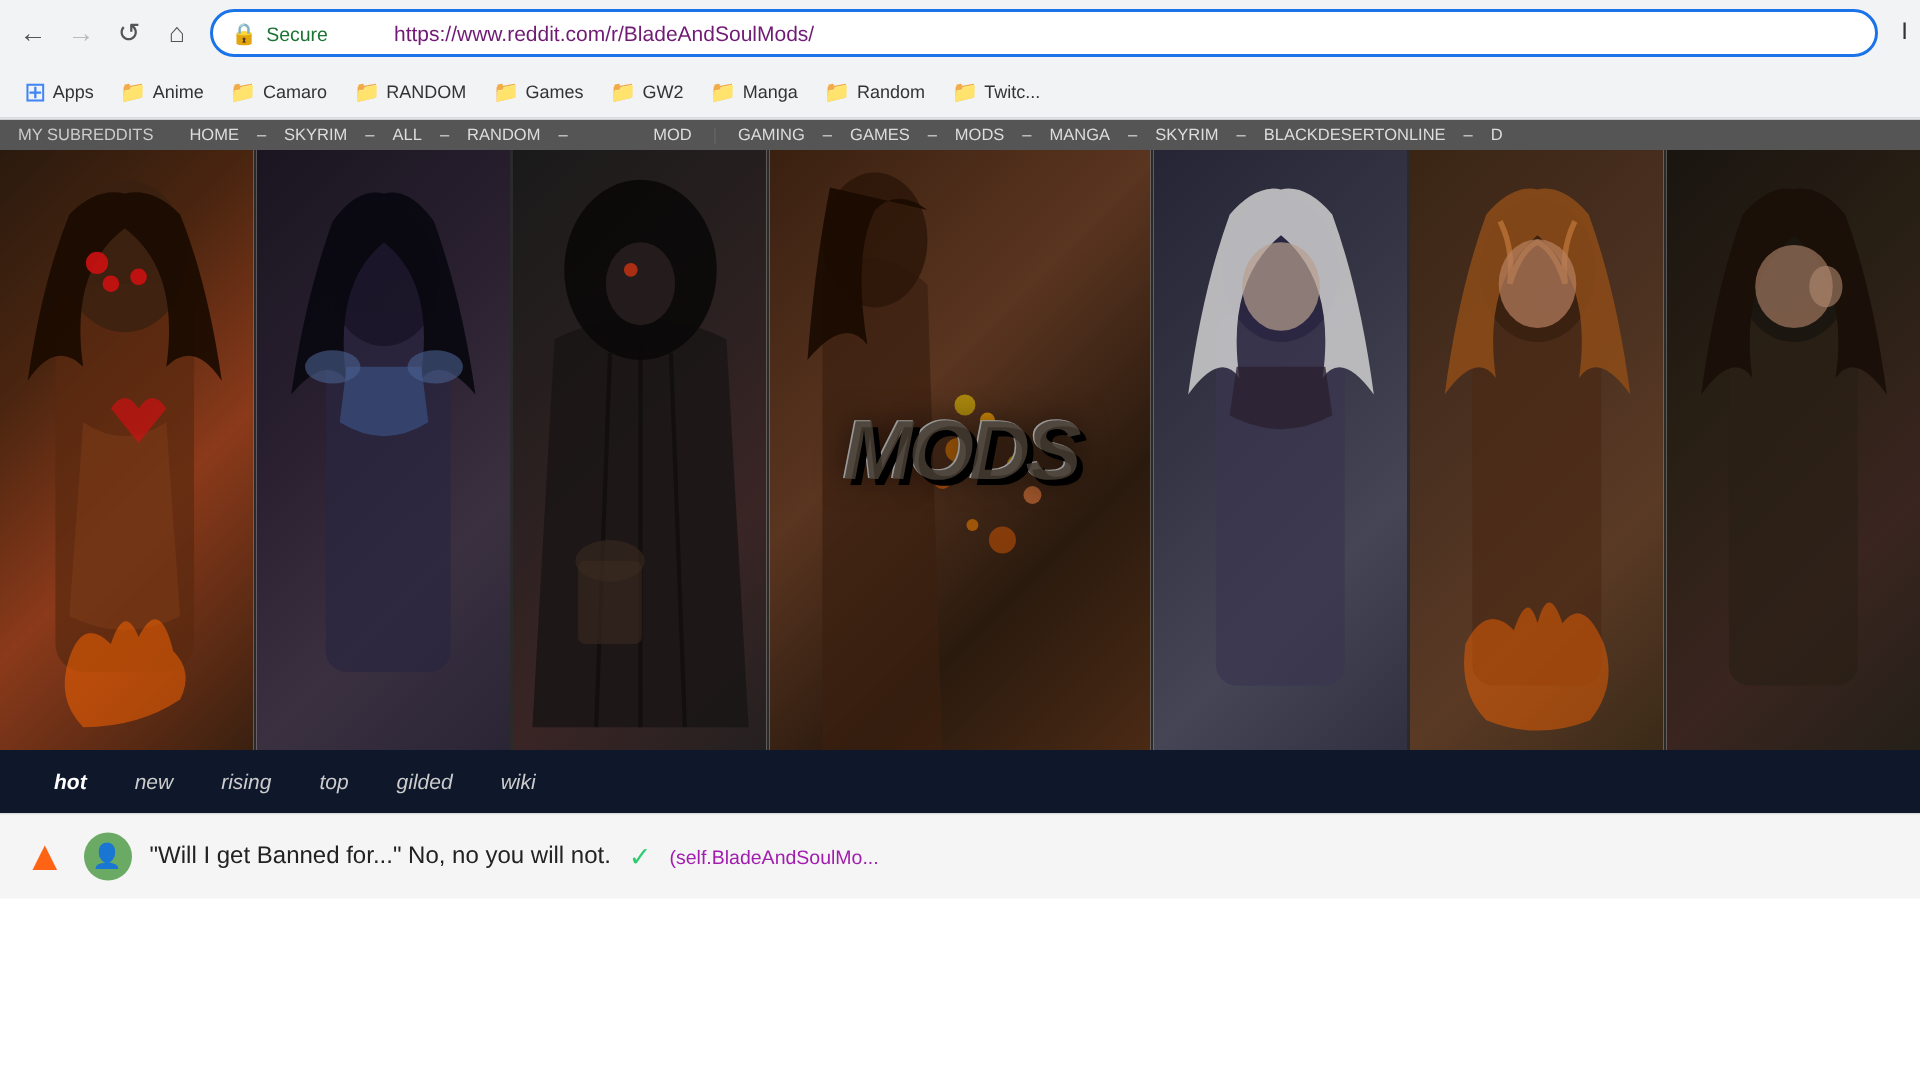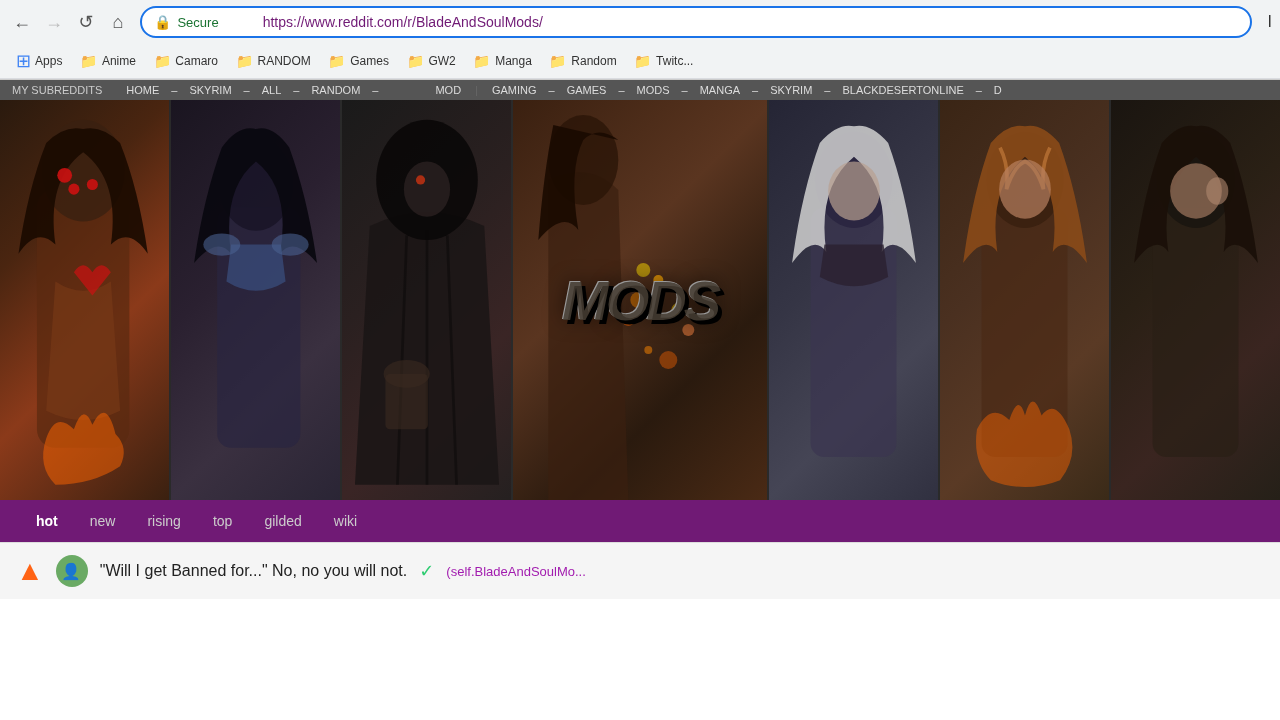--- a/index.html
+++ b/index.html
@@ -86,22 +86,22 @@
     .mods-overlay {
       position: absolute; left: 50%; top: 50%; transform: translate(-50%, -50%);
       font-size: 72px; font-weight: 900; color: rgba(80,70,60,0.85);
       text-shadow: 3px 3px 0 #000, -1px -1px 0 #888, 2px 2px 6px rgba(0,0,0,0.8);
       font-style: italic; letter-spacing: -2px; z-index: 10;
       font-family: 'Arial Black', sans-serif;
     }
 
     
     .sort-tabs {
-      background: #701a75; padding: 0 20px;
-      display: flex; align-items: center; gap: 0; height: 42px;
+      background: #0f172a; padding: 0 20px;
+      display: flex; align-items: center; gap: 0; height: 42px; font-style: italic;
     }
 
     .sort-tab {
       color: #ccc; font-size: 14px; padding: 10px 16px;
       cursor: pointer; text-decoration: none; border-radius: 4px;
     }
     .sort-tab.active { color: #fff; font-weight: bold; }
 
     
     .post-preview {

